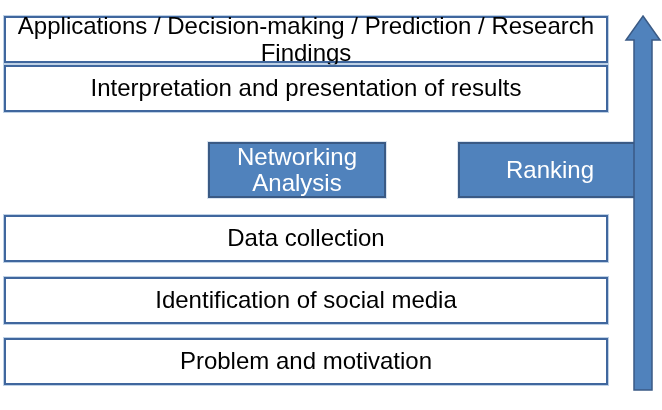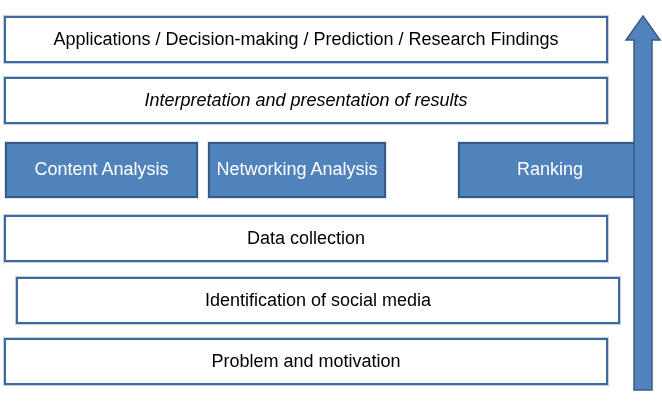--- a/index.html
+++ b/index.html
@@ -11,44 +11,44 @@
     font-family: "Liberation Sans", sans-serif;
     overflow: hidden;
   }
   .box {
     position: absolute;
     box-sizing: border-box;
     display: flex;
     align-items: center;
     justify-content: center;
     text-align: center;
-    font-size: 18px;
+    font-size: 24px;
     line-height: 1.1;
   }
   .box.outlined {
     left: 4px;
     width: 604px;
     height: 47px;
     background: #ffffff;
     border: 2px solid var(--outline-border, #40679E);
     box-shadow: 0 0 0 1px rgba(168,193,221,0.75);
     color: var(--outline-text, #000000);
   }
   .box.filled {
     top: 142px;
     height: 56px;
     background: var(--filled-fill, #5082BC);
     border: 2px solid var(--filled-border, #3A5A85);
     box-shadow: 0 0 0 1px rgba(190,205,225,0.55);
     color: var(--filled-text, #FFFFFF);
   }
   #row-applications   { top: 16px; }
-  #row-interpretation { top: 77px; font-style: italic; }
+  #row-interpretation { top: 65px; }
   #row-data           { top: 215px; }
-  #row-identification { top: 277px; margin-left: 12px; }
+  #row-identification { top: 277px; }
   #row-problem        { top: 338px; }
   #box-content-analysis    { left: 5px;   width: 193px; }
   #box-networking-analysis { left: 208px; width: 178px; }
   #box-ranking             { left: 425px; width: 184px; margin-left: 33px; }
   .arrow-wrap {
     position: absolute;
     left: 620px;
     top: 10px;
     width: 42px;
     height: 385px;
@@ -60,23 +60,20 @@
 <div class="canvas">
 
   <div class="box outlined" id="row-applications">
     <span>Applications / Decision-making / Prediction / Research Findings</span>
   </div>
 
   <div class="box outlined" id="row-interpretation">
     <span>Interpretation and presentation of results</span>
   </div>
 
-  <div class="box filled" id="box-content-analysis">
-    <span>Content Analysis</span>
-  </div>
 
   <div class="box filled" id="box-networking-analysis">
     <span>Networking Analysis</span>
   </div>
 
   <div class="box filled" id="box-ranking">
     <span>Ranking</span>
   </div>
 
   <div class="box outlined" id="row-data">

